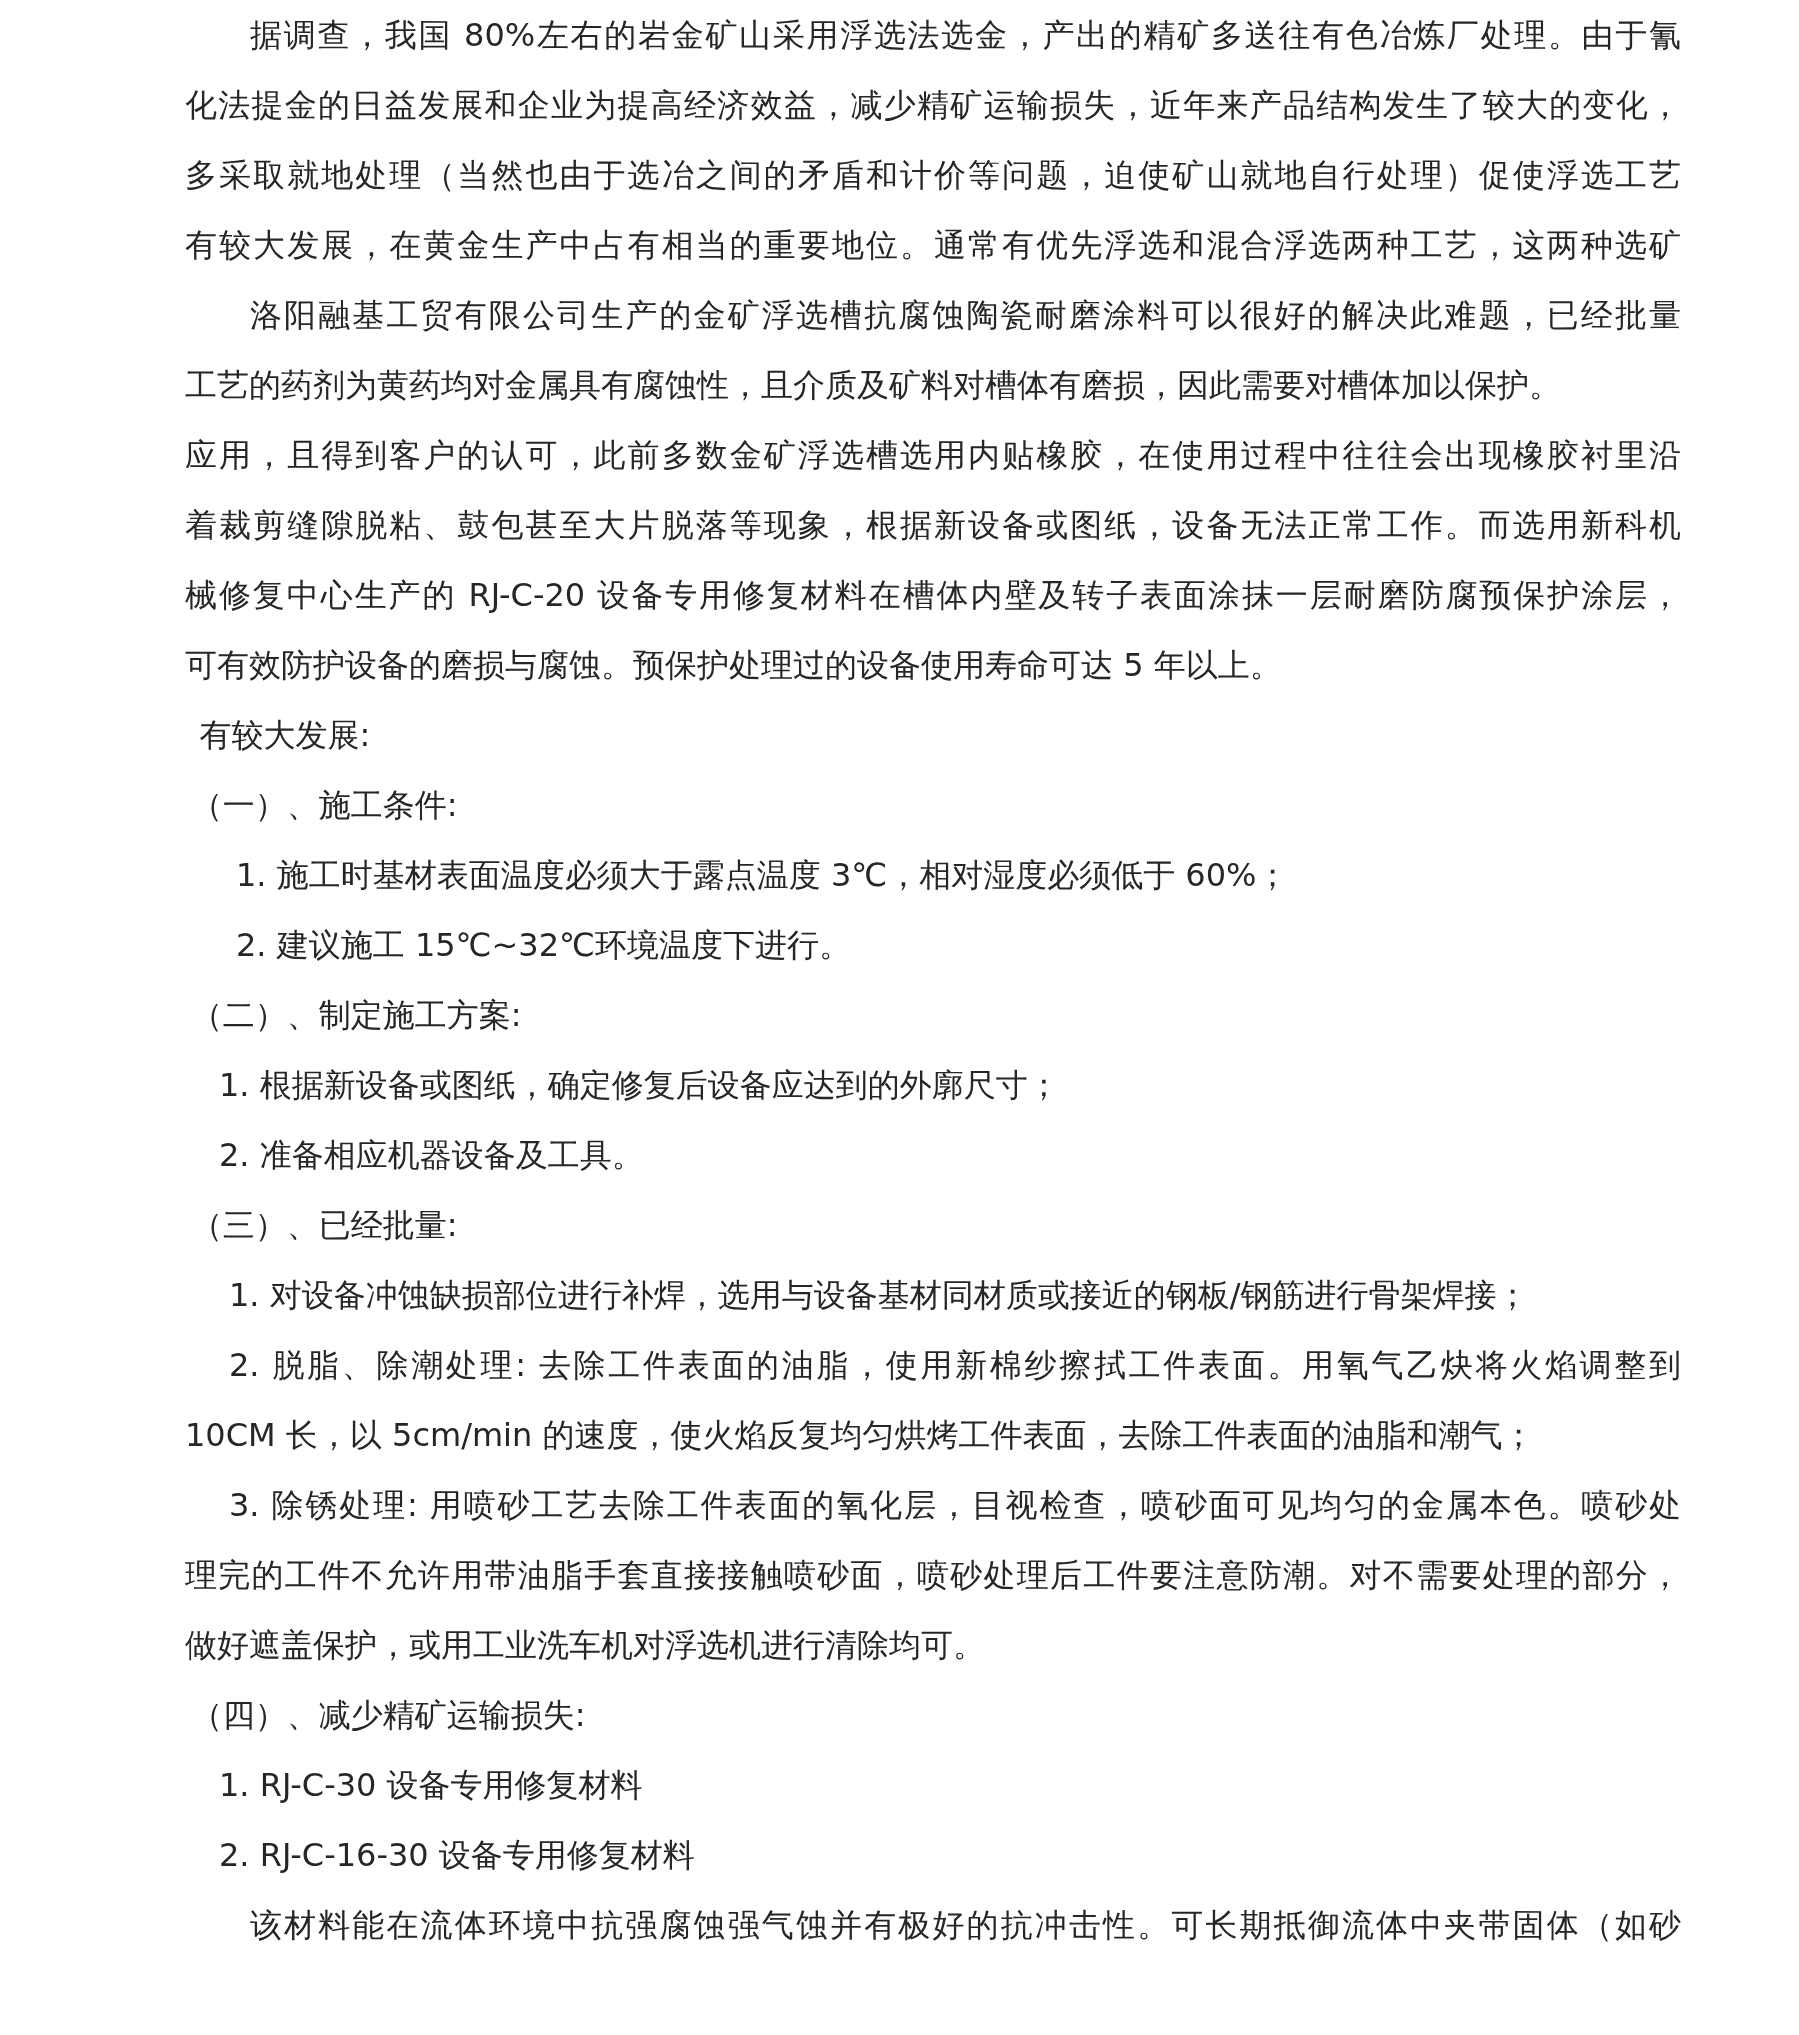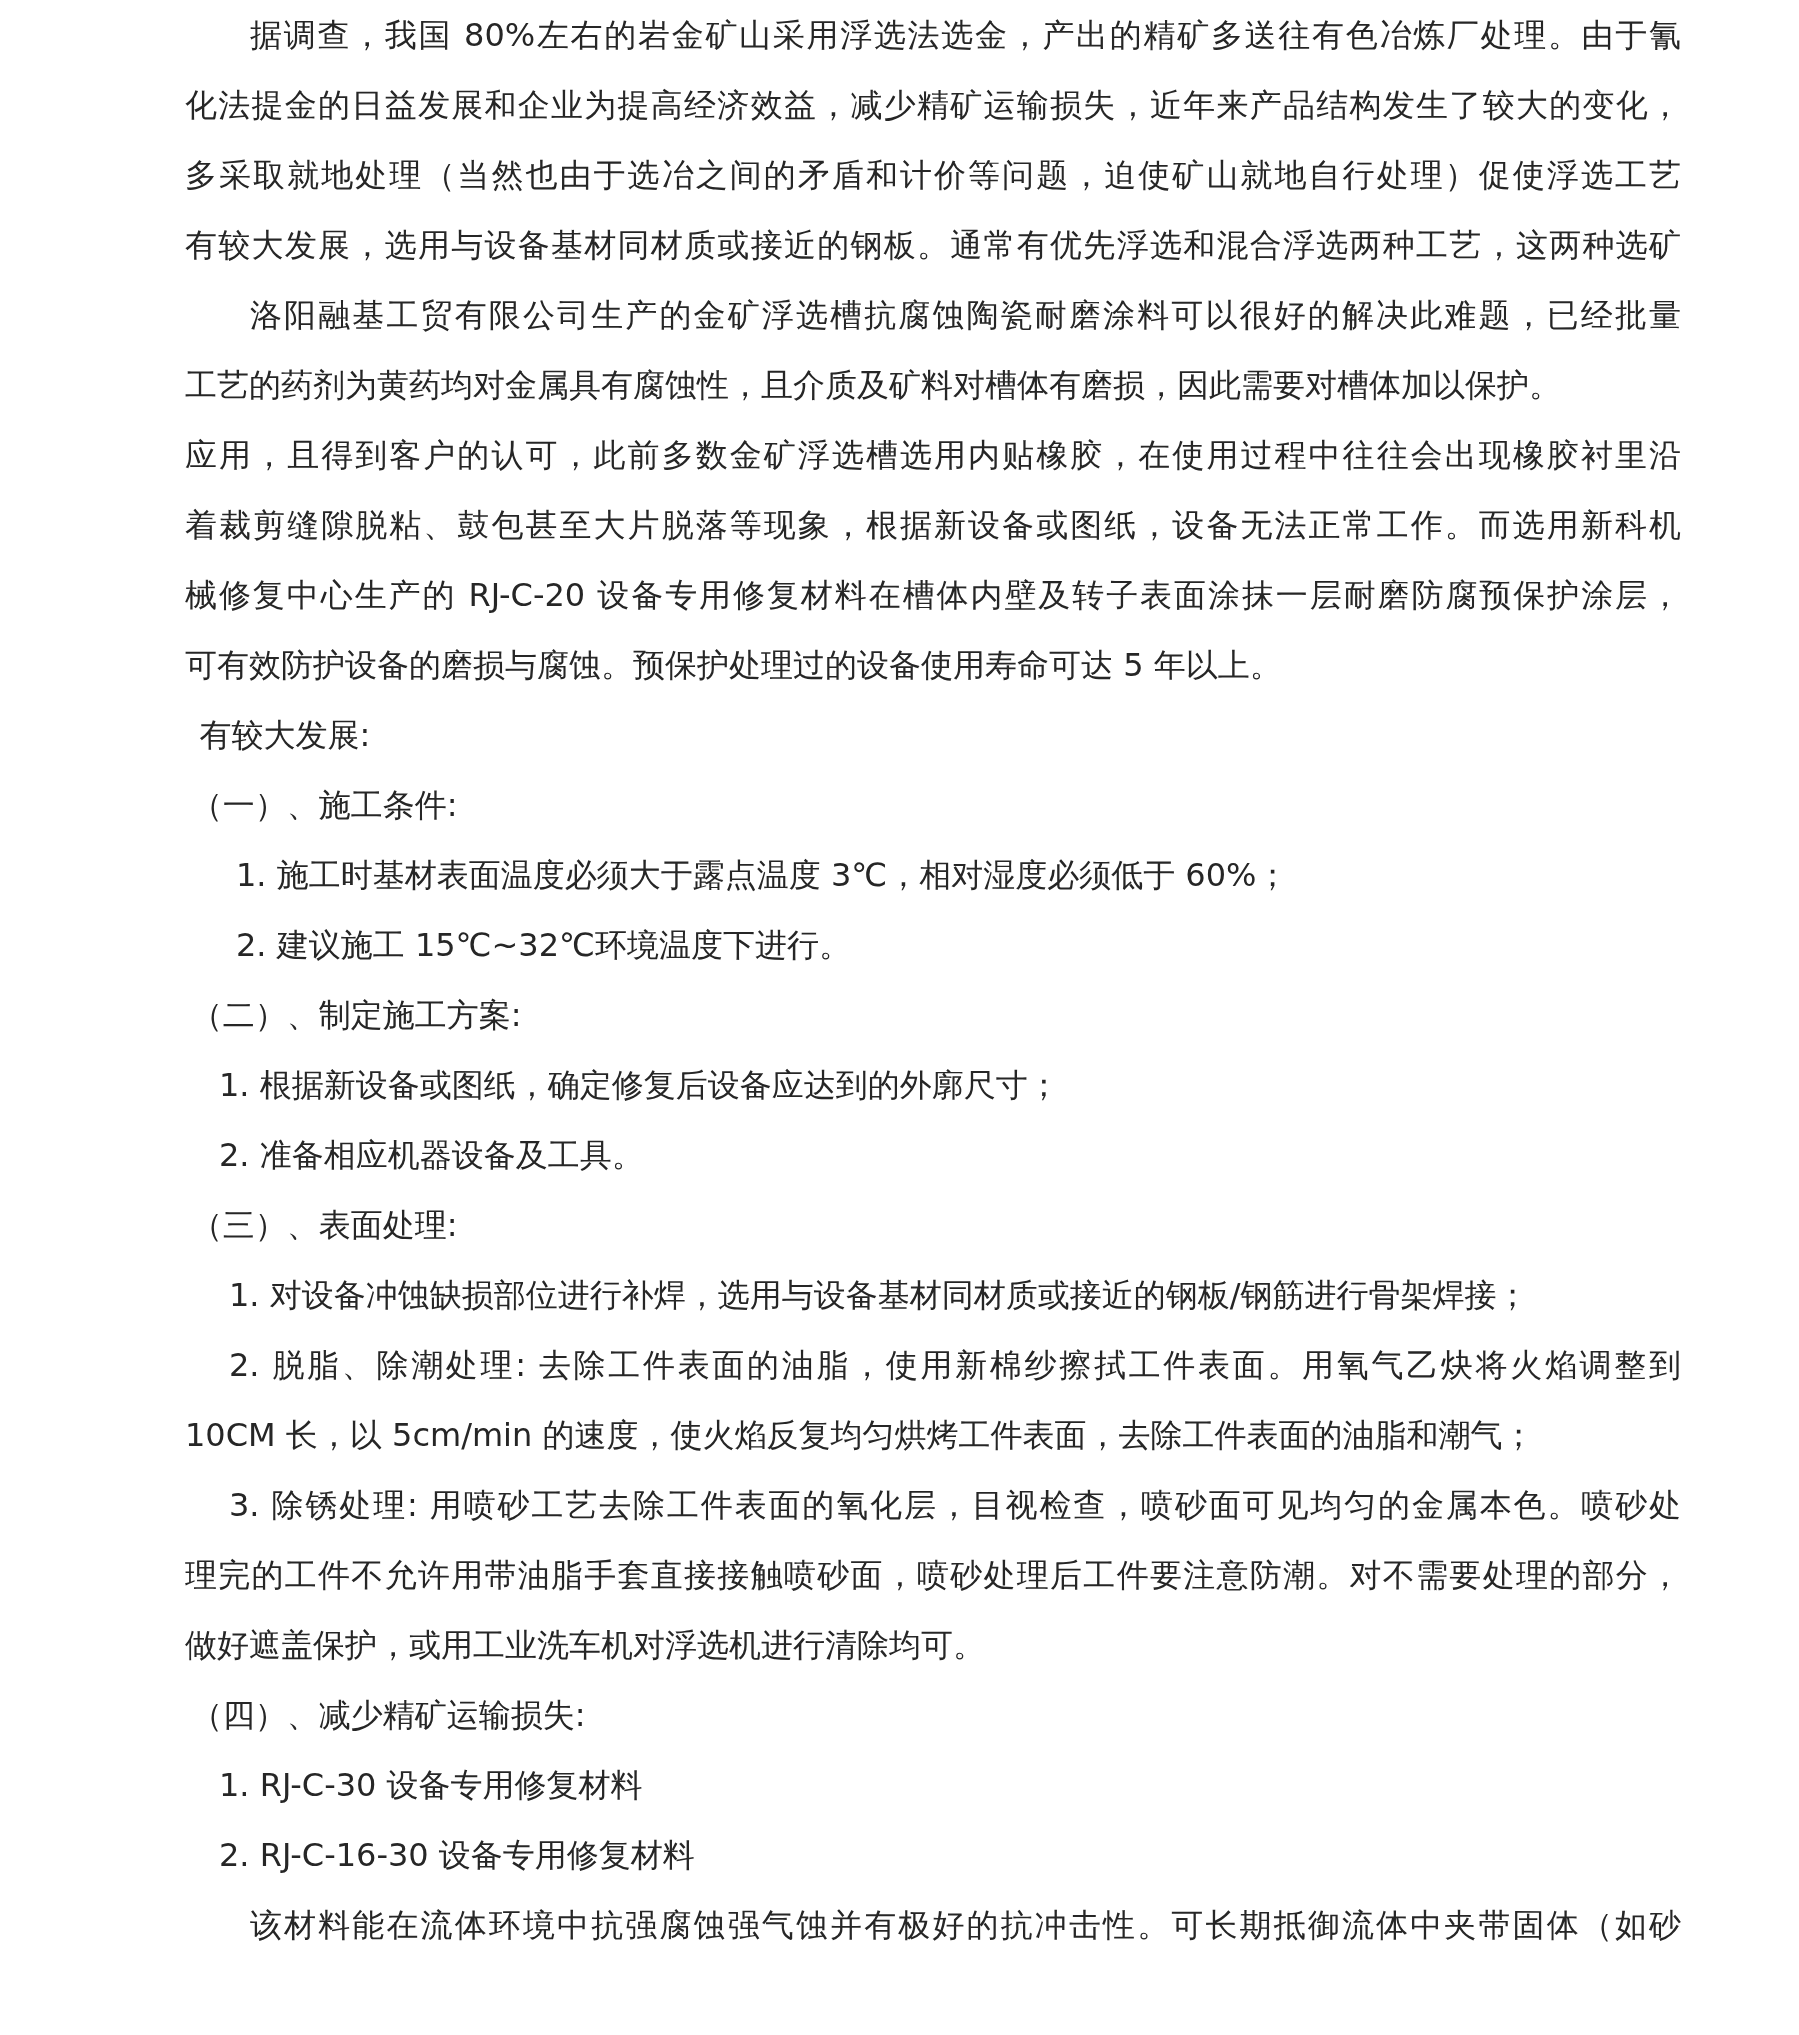--- a/index.html
+++ b/index.html
@@ -35,35 +35,35 @@
   .ind04 { text-indent: 14.5px; }
   .ind02 { text-indent: 5.8px; }
 </style>
 </head>
 <body>
 
 <div class="doc">
   <p class="l ind2 jf">据调查，我国 80%左右的岩金矿山采用浮选法选金，产出的精矿多送往有色冶炼厂处理。由于氰</p>
   <p class="l jf">化法提金的日益发展和企业为提高经济效益，减少精矿运输损失，近年来产品结构发生了较大的变化，</p>
   <p class="l jf">多采取就地处理（当然也由于选冶之间的矛盾和计价等问题，迫使矿山就地自行处理）促使浮选工艺</p>
-  <p class="l jf">有较大发展，选用与设备基材同材质或接近的钢板。通常有优先浮选和混合浮选两种工艺，这两种选矿</p>
+  <p class="l jf">有较大发展，在黄金生产中占有相当的重要地位。通常有优先浮选和混合浮选两种工艺，这两种选矿</p>
   <p class="l ind2 jf">洛阳融基工贸有限公司生产的金矿浮选槽抗腐蚀陶瓷耐磨涂料可以很好的解决此难题，已经批量</p>
   <p class="l">工艺的药剂为黄药均对金属具有腐蚀性，且介质及矿料对槽体有磨损，因此需要对槽体加以保护。</p>
   <p class="l jf">应用，且得到客户的认可，此前多数金矿浮选槽选用内贴橡胶，在使用过程中往往会出现橡胶衬里沿</p>
   <p class="l jf">着裁剪缝隙脱粘、鼓包甚至大片脱落等现象，根据新设备或图纸，设备无法正常工作。而选用新科机</p>
   <p class="l jf">械修复中心生产的 RJ-C-20 设备专用修复材料在槽体内壁及转子表面涂抹一层耐磨防腐预保护涂层，</p>
   <p class="l">可有效防护设备的磨损与腐蚀。预保护处理过的设备使用寿命可达 5 年以上。</p>
   <p class="l ind04">有较大发展:</p>
   <p class="l ind02">（一）、施工条件:</p>
   <p class="l ind15">1. 施工时基材表面温度必须大于露点温度 3℃，相对湿度必须低于 60%；</p>
   <p class="l ind15">2. 建议施工 15℃~32℃环境温度下进行。</p>
   <p class="l ind02">（二）、制定施工方案:</p>
   <p class="l ind1">1. 根据新设备或图纸，确定修复后设备应达到的外廓尺寸；</p>
   <p class="l ind1">2. 准备相应机器设备及工具。</p>
-  <p class="l ind02">（三）、表面处理:</p>
+  <p class="l ind02">（三）、已经批量:</p>
   <p class="l ind13">1. 对设备冲蚀缺损部位进行补焊，选用与设备基材同材质或接近的钢板/钢筋进行骨架焊接；</p>
   <p class="l ind13 jf">2. 脱脂、除潮处理: 去除工件表面的油脂，使用新棉纱擦拭工件表面。用氧气乙炔将火焰调整到</p>
   <p class="l">10CM 长，以 5cm/min 的速度，使火焰反复均匀烘烤工件表面，去除工件表面的油脂和潮气；</p>
   <p class="l ind13 jf">3. 除锈处理: 用喷砂工艺去除工件表面的氧化层，目视检查，喷砂面可见均匀的金属本色。喷砂处</p>
   <p class="l jf">理完的工件不允许用带油脂手套直接接触喷砂面，喷砂处理后工件要注意防潮。对不需要处理的部分，</p>
   <p class="l">做好遮盖保护，或用工业洗车机对浮选机进行清除均可。</p>
   <p class="l ind02">（四）、减少精矿运输损失:</p>
   <p class="l ind1">1. RJ-C-30 设备专用修复材料</p>
   <p class="l ind1">2. RJ-C-16-30 设备专用修复材料</p>
   <p class="l ind2 jf">该材料能在流体环境中抗强腐蚀强气蚀并有极好的抗冲击性。可长期抵御流体中夹带固体（如砂</p>

